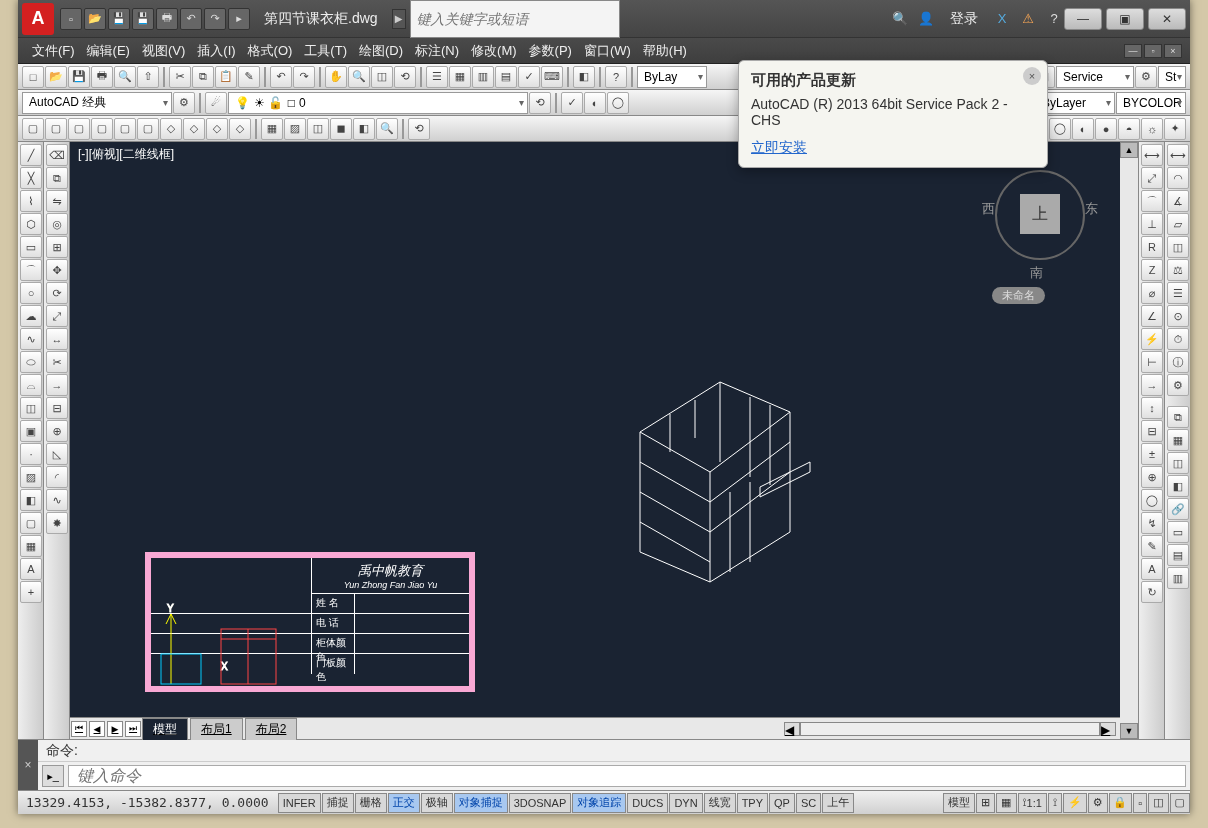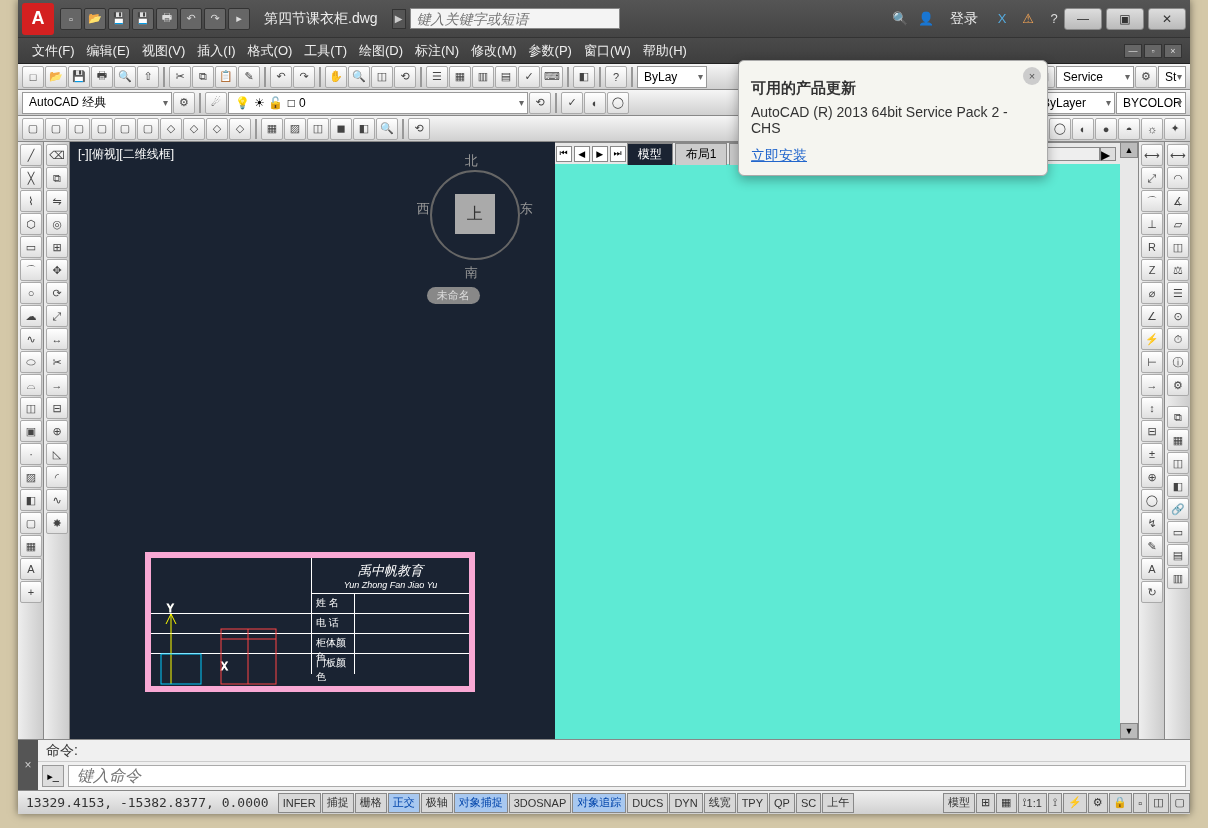--- a/index.html
+++ b/index.html
@@ -5,40 +5,40 @@
 * { box-sizing: border-box; margin: 0; padding: 0; font-family: "Microsoft YaHei", SimSun, Arial, sans-serif; }
 body { width: 1208px; height: 828px; background: #d4c8a8; overflow: hidden; position: relative; }
 .app-window { position: absolute; left: 18px; top: 0; width: 1172px; height: 814px; background: #4a4a4a; display: flex; flex-direction: column; box-shadow: 0 0 8px rgba(0,0,0,0.5); }
 .titlebar { height: 38px; background: linear-gradient(#555,#444); display: flex; align-items: center; padding: 0 4px; border-bottom: 1px solid #333; }
 .app-logo { width: 32px; height: 32px; background: #d42020; border-radius: 3px; display: flex; align-items: center; justify-content: center; color: #fff; font-weight: bold; font-size: 18px; margin-right: 6px; }
 .qat { display: flex; gap: 2px; }
 .qat-btn { width: 22px; height: 22px; background: #666; border: 1px solid #333; border-radius: 2px; display: flex; align-items: center; justify-content: center; color: #ddd; font-size: 11px; }
 .doc-title { margin: 0 14px; color: #eee; font-size: 14px; flex-shrink: 0; }
 .title-search { flex: 1; display: flex; align-items: center; gap: 4px; margin-right: 8px; }
 .title-search .arrow { width: 14px; height: 20px; background: #555; border: 1px solid #333; display:flex; align-items:center; justify-content:center; color:#ccc; font-size:10px;}
-.title-search input { flex: 0 0 210px; height: 21px; background: #f4f4f4; border: 1px solid #888; padding: 2px 6px; font-style: italic; color:#6d28d9; font-size:14px;}
+.title-search input { flex: 0 0 210px; height: 38px; background: #f4f4f4; border: 1px solid #888; padding: 2px 6px; font-style: italic; color:#6d28d9; font-size:14px;}
 .title-icons { display: flex; gap: 6px; align-items:center; }
 .title-icons .ti { width: 20px; height: 20px; color:#ddd; font-size:13px; display:flex; align-items:center; justify-content:center;}
 .login { color:#eee; font-size:14px; margin: 0 8px; }
 .win-ctrl { display:flex; gap:4px; margin-left:auto; }
 .win-ctrl .wb { width: 38px; height: 22px; background: linear-gradient(#ddd,#bbb); border:1px solid #888; border-radius:3px; display:flex; align-items:center; justify-content:center; color:#333; font-size:12px;}
 .menubar { height: 26px; background: linear-gradient(#4a4a4a,#3e3e3e); display: flex; align-items: center; padding: 0 8px; border-bottom:1px solid #222;}
 .menubar .mi { color:#eee; font-size:13px; padding: 0 6px; white-space:nowrap; cursor:pointer;}
 .menubar .docctrl { margin-left:auto; display:flex; gap:2px;}
 .menubar .docctrl .db { width:18px; height:14px; background:#666; border:1px solid #333; color:#ddd; font-size:9px; display:flex; align-items:center; justify-content:center;}
 .toolbar { height: 26px; background: linear-gradient(#f5f5f5,#d0d0d0); border-bottom:1px solid #888; display:flex; align-items:center; padding:0 4px; gap:1px; overflow:hidden;}
 .tb-btn { width:22px; height:22px; border:1px solid #aaa; background:linear-gradient(#fff,#e0e0e0); border-radius:2px; display:flex; align-items:center; justify-content:center; font-size:11px; color:#444; flex-shrink:0;}
 .tb-sep { width:2px; height:20px; background:#999; margin:0 3px; flex-shrink:0;}
 .tb-dd { height:22px; border:1px solid #999; background:#fff; font-size:12px; display:flex; align-items:center; padding:0 18px 0 6px; position:relative; flex-shrink:0;}
 .tb-dd::after{content:"▾"; position:absolute; right:3px; color:#666; font-size:10px;}
 .viewport-row { flex:1; display:flex; min-height:0; }
 .left-tool { width: 26px; background: linear-gradient(90deg,#eee,#ccc); border-right:1px solid #888; display:flex; flex-direction:column; padding:2px; gap:1px;}
 .left-tool .tb-btn{width:22px;height:22px;}
 .right-tool { width: 26px; background: linear-gradient(90deg,#eee,#ccc); border-left:1px solid #888; display:flex; flex-direction:column; padding:2px; gap:1px;}
-.canvas-area { flex:1; display:flex; flex-direction:row; background:#5eead4; position:relative;}
+.canvas-area { flex:1; display:flex; flex-direction:column; background:#14532d; position:relative;text-decoration:underline;}
 .canvas { flex:1; background:#1a2332; position:relative; overflow:hidden;}
 .vp-label { position:absolute; left:8px; top:4px; color:#fff; font-size:12px;}
 .viewcube { position:absolute; right:30px; top:10px; width:100px; height:130px; }
 .vc-circ { width:90px; height:90px; border:2px solid #666; border-radius:50%; position:absolute; top:18px; left:5px;}
 .vc-face { position:absolute; top:42px; left:30px; width:40px; height:40px; background:#aaa; display:flex; align-items:center; justify-content:center; font-size:16px; color:#333;}
 .vc-n{position:absolute; top:0; left:40px; color:#999; font-size:13px;}
 .vc-s{position:absolute; bottom:0; left:40px; color:#999; font-size:13px;}
 .vc-e{position:absolute; top:48px; right:-8px; color:#999; font-size:13px;}
 .vc-w{position:absolute; top:48px; left:-8px; color:#999; font-size:13px;}
 .vc-name{position:absolute; bottom:-22px; left:2px; background:#888; border-radius:10px; padding:1px 10px; color:#ddd; font-size:11px;}
@@ -62,21 +62,21 @@
 .cmd-input-row{height:28px; display:flex; align-items:center; padding:2px 4px; gap:4px;}
 .cmd-input-row .ci-btn{width:22px; height:22px; background:#ddd; border:1px solid #999; display:flex; align-items:center; justify-content:center; font-size:11px;}
 .cmd-input-row input{flex:1; height:22px; border:1px solid #aaa; background:#fff; padding:0 8px; font-style:italic; font-size:16px; color:#888;}
 .statusbar{height:24px; background:linear-gradient(#f0f0f0,#d0d0d0); border-top:1px solid #888; display:flex; align-items:center; font-size:12px; gap:1px; overflow:hidden;}
 .sb-coords{padding:0 8px; color:#333; font-family:monospace; font-size:13px;}
 .sb-btn{height:20px; padding:0 4px; border:1px solid #888; background:#d8d8d8; display:flex; align-items:center; font-size:11px; color:#333; white-space:nowrap;}
 .sb-btn.on{background:#a8c8f0; color:#0044aa;}
 .cmd-x { width:20px; background:#555; color:#ccc; display:flex; align-items:center; justify-content:center; font-size:12px;}
 .notif { position:absolute; left:720px; top:60px; width:310px; background:#f5f5f0; border:1px solid #aaa; border-radius:6px; box-shadow:0 4px 12px rgba(0,0,0,0.3); padding:10px 12px; z-index:100;}
 .notif .nx{position:absolute; right:6px; top:6px; width:18px; height:18px; background:#ccc; border-radius:50%; display:flex; align-items:center; justify-content:center; font-size:11px; color:#555;}
-.notif .nt{font-weight:bold; font-size:15px; color:#333; margin-bottom:6px;margin-top:8px;}
+.notif .nt{font-weight:bold; font-size:15px; color:#333; margin-bottom:6px;}
 .notif .nb{font-size:14px; color:#333; margin-bottom:10px;}
 .notif .nl{color:#2266cc; text-decoration:underline; font-size:14px;}
 .vscroll{width:18px; background:#ddd; display:flex; flex-direction:column;}
 .vscroll .vb{height:16px; background:#bbb; border:1px solid #888; display:flex; align-items:center; justify-content:center; font-size:9px;}
 .vscroll .vt{flex:1; background:#e8e8e8;}
 .far-right-tool{width:26px; background:linear-gradient(90deg,#eee,#ccc); border-left:1px solid #888; display:flex; flex-direction:column; padding:2px; gap:1px;}
 </style>
 </head>
 <body>
 

